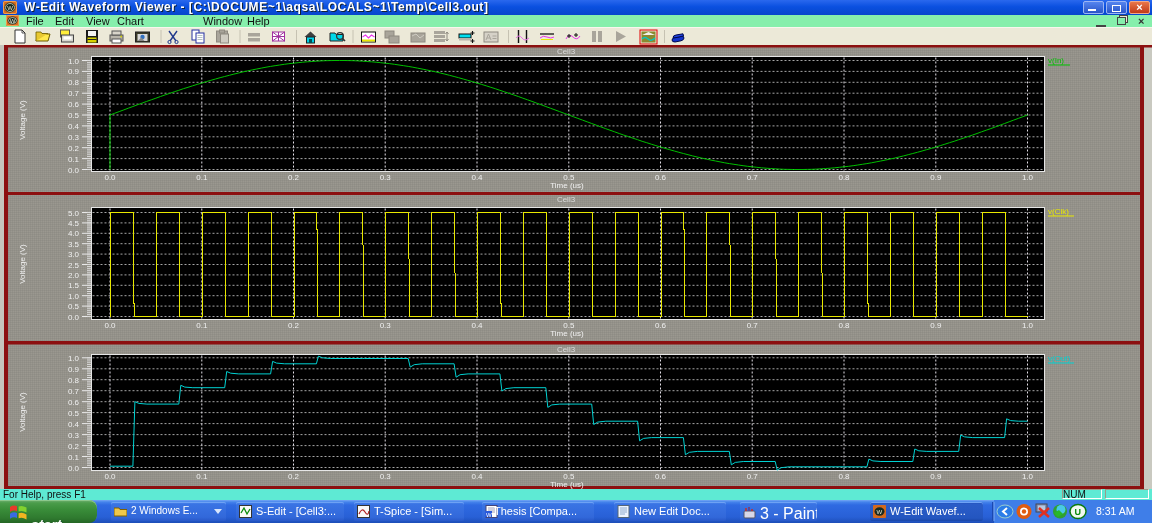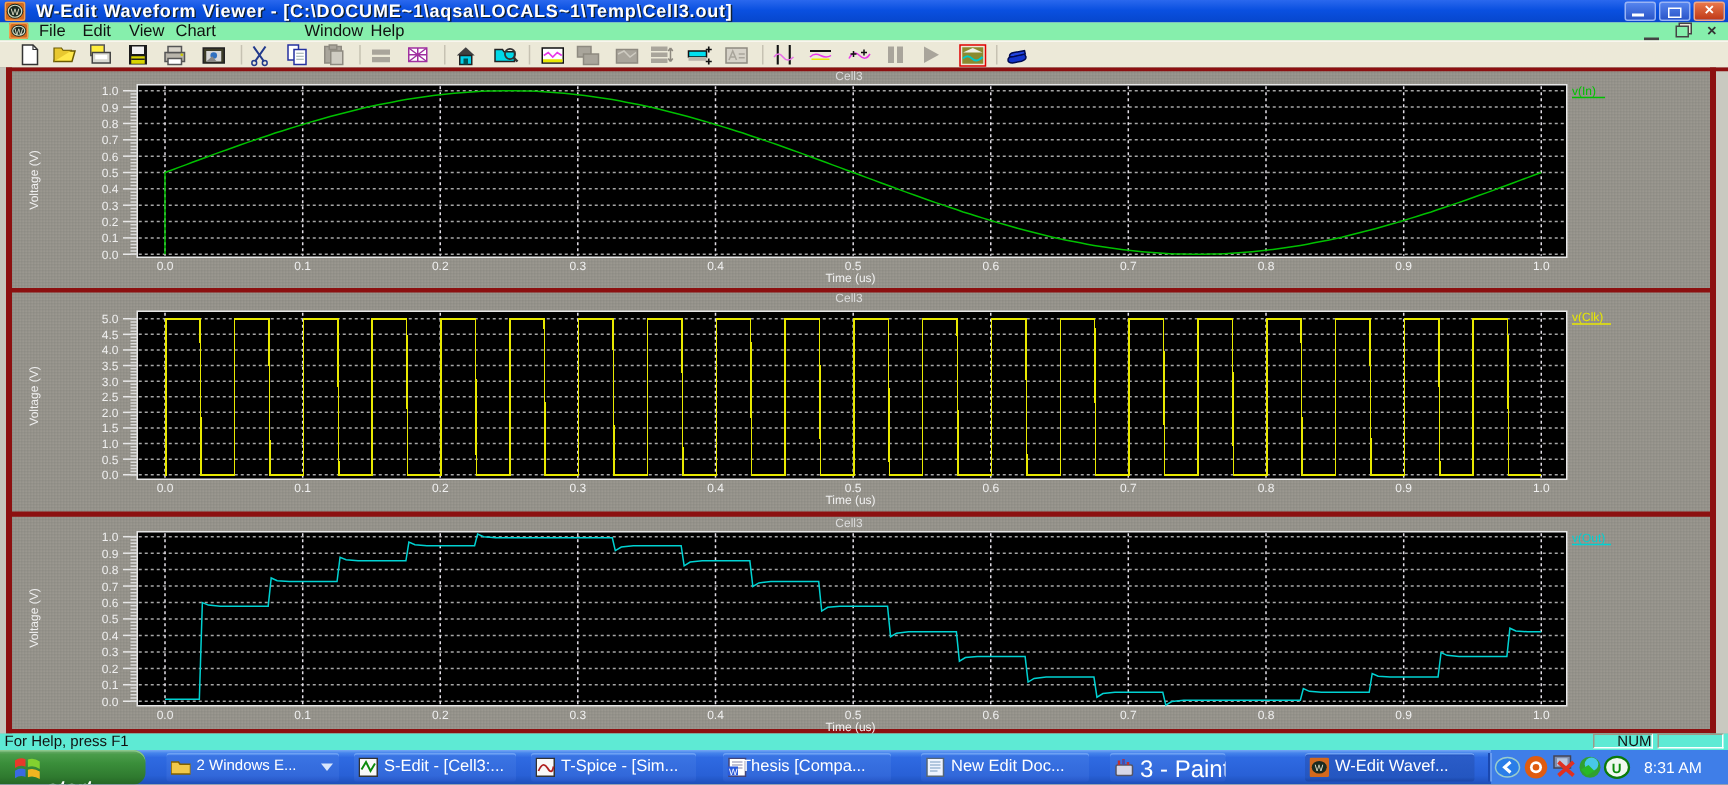--- a/index.html
+++ b/index.html
@@ -378,21 +378,21 @@
     <text x="1027.5" y="479" fill="#f0f0f0" font-size="8" text-anchor="middle">1.0</text>
     <text x="567" y="487" fill="#f0f0f0" font-size="8" text-anchor="middle">Time (us)</text>
     <text x="25" y="412" fill="#f0f0f0" font-size="8" text-anchor="middle" transform="rotate(-90 25 412)">Voltage (V)</text>
     <path d="M110.0,466.2 L132.9,466.2 L134.9,401.7 L138.9,403.4 L146.9,404.1 L178.8,404.1 L180.8,385.3 L184.8,387.1 L192.8,387.7 L224.7,387.7 L226.7,371.5 L230.7,373.2 L238.7,373.9 L270.6,373.9 L272.6,361.4 L276.6,363.1 L284.6,363.8 L316.4,363.8 L318.4,356.1 L322.4,357.8 L330.4,358.5 L362.3,358.5 L364.3,358.5 L408.2,358.5 L410.2,367.1 L414.2,364.7 L422.2,363.8 L454.1,363.8 L456.1,377.2 L460.1,374.7 L468.1,373.9 L499.9,373.9 L501.9,391.0 L505.9,388.6 L513.9,387.7 L545.8,387.7 L547.8,407.4 L551.8,404.9 L559.8,404.1 L591.7,404.1 L593.7,424.5 L597.7,422.1 L605.7,421.2 L637.6,421.2 L639.6,440.8 L643.6,438.4 L651.6,437.6 L683.4,437.6 L685.4,454.7 L689.4,452.3 L697.4,451.4 L729.3,451.4 L731.3,464.8 L735.3,462.4 L743.3,461.5 L775.2,461.5 L777.2,470.1 L781.2,467.7 L789.2,466.8 L821.1,466.8 L823.1,466.8 L866.9,466.8 L868.9,459.1 L872.9,460.9 L880.9,461.5 L912.8,461.5 L914.8,449.0 L918.8,450.8 L926.8,451.4 L958.7,451.4 L960.7,435.1 L964.7,436.9 L972.7,437.6 L1004.6,437.6 L1006.6,418.8 L1010.6,420.6 L1018.6,421.2 L1027.5,421.2" stroke="#00d2d2" stroke-width="1" fill="none" stroke-linejoin="miter"></path>
     <text x="1048" y="361" fill="#00d2d2" font-size="8">v(Out)</text>
     <line x1="1048" y1="363" x2="1074" y2="363" stroke="#00d2d2" stroke-width="1"></line>
   </svg>
 
 <div style="position:absolute;left:0;top:489px;width:1152px;height:11px;background:#5eead4;font-size:10px;color:#111">
 <span style="position:absolute;left:3px;top:0px">For Help, press F1</span>
-<span style="position:absolute;left:1062px;top:0px;width:40px;height:10px;border:1px solid;border-color:#9d9a88 #fff #fff #9d9a88;text-align:right;line-height:10px;box-sizing:border-box">NUM</span>
+<span style="position:absolute;left:1062px;top:0px;width:40px;height:10px;border:1px solid;border-color:#9d9a88 #fff #fff #9d9a88;text-align:left;line-height:10px;box-sizing:border-box">NUM</span>
 <span style="position:absolute;left:1105px;top:0px;width:44px;height:10px;border:1px solid;border-color:#9d9a88 #fff #fff #9d9a88;box-sizing:border-box"></span>
 </div>
 
 <div style="position:absolute;left:0;top:500px;width:1152px;height:23px;background:linear-gradient(180deg,#76a8f4 0,#4584ec 2px,#2f6ae2 5px,#2860d6 17px,#1d4eb8 23px);overflow:hidden">
 <div style="position:absolute;left:0;top:0;width:97px;height:23px;border-radius:0 8px 8px 0;background:linear-gradient(180deg,#73b073 0,#4a9c4a 3px,#3a8e3a 9px,#2f7a2f 18px,#256625 23px);box-shadow:inset 0 1px 0 #8cc88c">
 <svg width="22" height="18" style="position:absolute;left:9px;top:3px">
         <path d="M1 4 Q4.5 1.5 8 3.2 L8 8.2 Q4.5 6.5 1 9 Z" fill="#e8392a"></path>
         <path d="M9.6 3.4 Q13.5 2 17.5 4.6 L17.5 9.6 Q13.5 7 9.6 8.4 Z" fill="#82d12f"></path>
         <path d="M1 10.8 Q4.5 8.3 8 10 L8 15 Q4.5 13.3 1 15.8 Z" fill="#3a6ae2"></path>
         <path d="M9.6 10.2 Q13.5 8.8 17.5 11.4 L17.5 16.4 Q13.5 13.8 9.6 15.2 Z" fill="#f2b520"></path>

